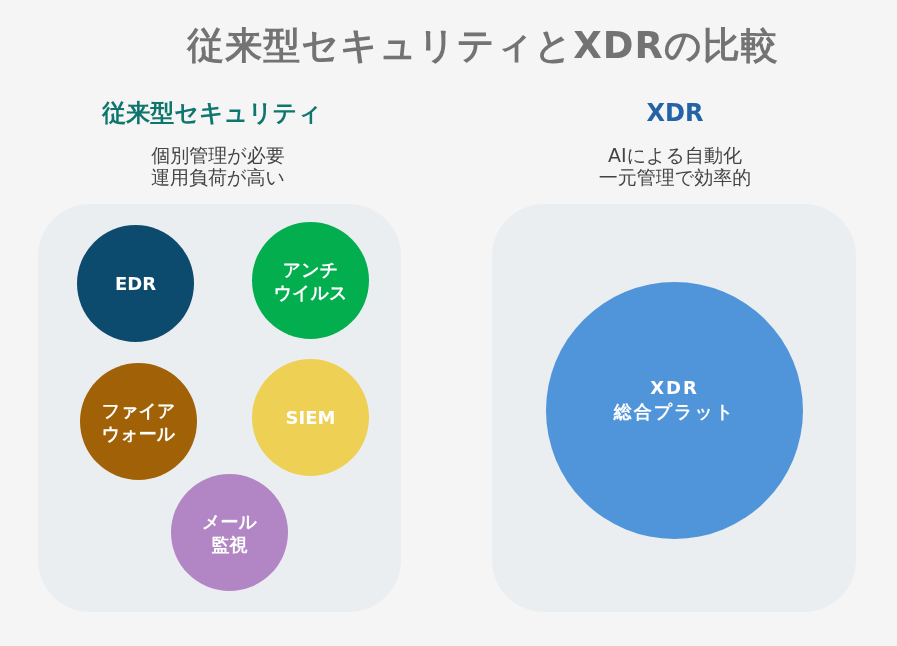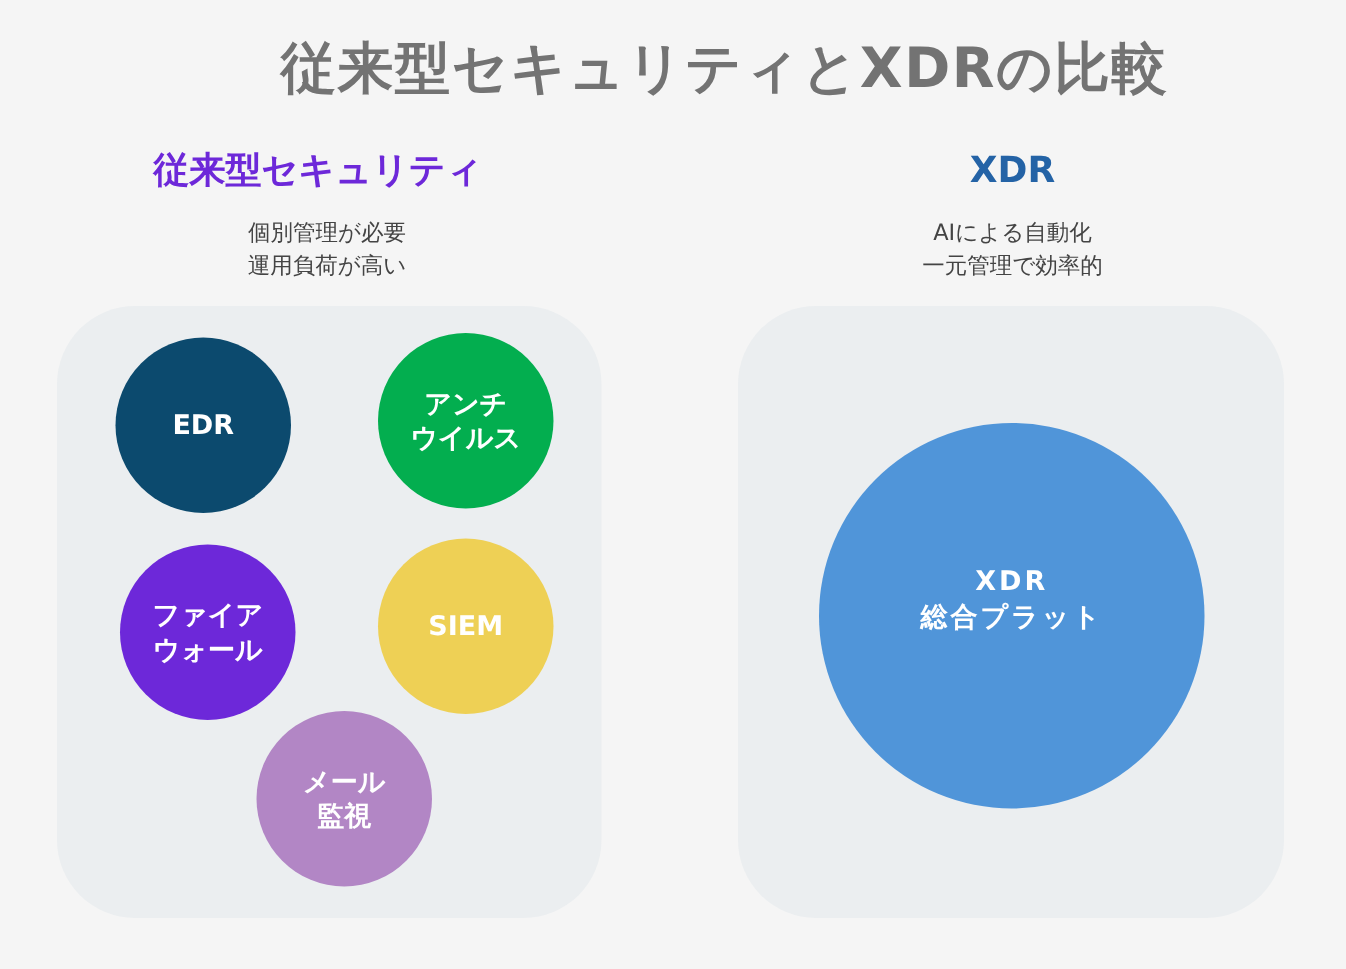--- a/index.html
+++ b/index.html
@@ -37,21 +37,21 @@
     .col-heading.left {
       left: 52px;
       top: 98px;
     }
     .col-heading.right {
       left: 515px;
       top: 98px;
     }
     .col-sub {
       position: absolute;
-      font-size: 15px;
+      font-size: 19px;
       line-height: 22px;
       color: #444444;
       text-align: center;
       width: 320px;
     }
     .col-sub.left {
       left: 58px;
       top: 144px;
     }
     .col-sub.right {
@@ -113,21 +113,21 @@
     }
     .circle.big .inner {
       margin-top: -22px;
     }
   </style>
 </head>
 <body style="background: rgb(245, 245, 245);">
 
 <div class="title" style="color: #737373; padding-left: 48px;">従来型セキュリティとXDRの比較</div>
 
-<div class="col-heading left" style="color: #6d28d9;">従来型セキュリティ</div>
+<div class="col-heading left" style="color: #0f766e;">従来型セキュリティ</div>
 <div class="col-sub left" style="color: rgb(68, 68, 68);">
   <div>個別管理が必要</div>
   <div>運用負荷が高い</div>
 </div>
 
 <div class="col-heading right" style="color: rgb(36, 99, 166);">XDR</div>
 <div class="col-sub right" style="color: rgb(68, 68, 68);">
   <div>AIによる自動化</div>
   <div>一元管理で効率的</div>
 </div>
@@ -135,21 +135,21 @@
 <div class="panel left" style="background: rgb(235, 238, 240);"></div>
 <div class="panel right" style="background: rgb(235, 238, 240);"></div>
 
 <div class="circle small" style="left: 77px; top: 225px; background: #0c4a6e;">
   <span class="line">EDR</span>
 </div>
 <div class="circle small" style="left: 252px; top: 222px; background: rgb(3, 174, 79);">
   <span class="line">アンチ</span>
   <span class="line">ウイルス</span>
 </div>
-<div class="circle small" style="left: 80px; top: 363px; background: #6d28d9; justify-content: center;">
+<div class="circle small" style="left: 80px; top: 363px; background: #a16207; justify-content: center;">
   <span class="line">ファイア</span>
   <span class="line">ウォール</span>
 </div>
 <div class="circle small" style="left: 252px; top: 359px; background: rgb(238, 208, 85);">
   <span class="line">SIEM</span>
 </div>
 <div class="circle small" style="left: 171px; top: 474px; background: rgb(178, 134, 197);">
   <span class="line">メール</span>
   <span class="line">監視</span>
 </div>

